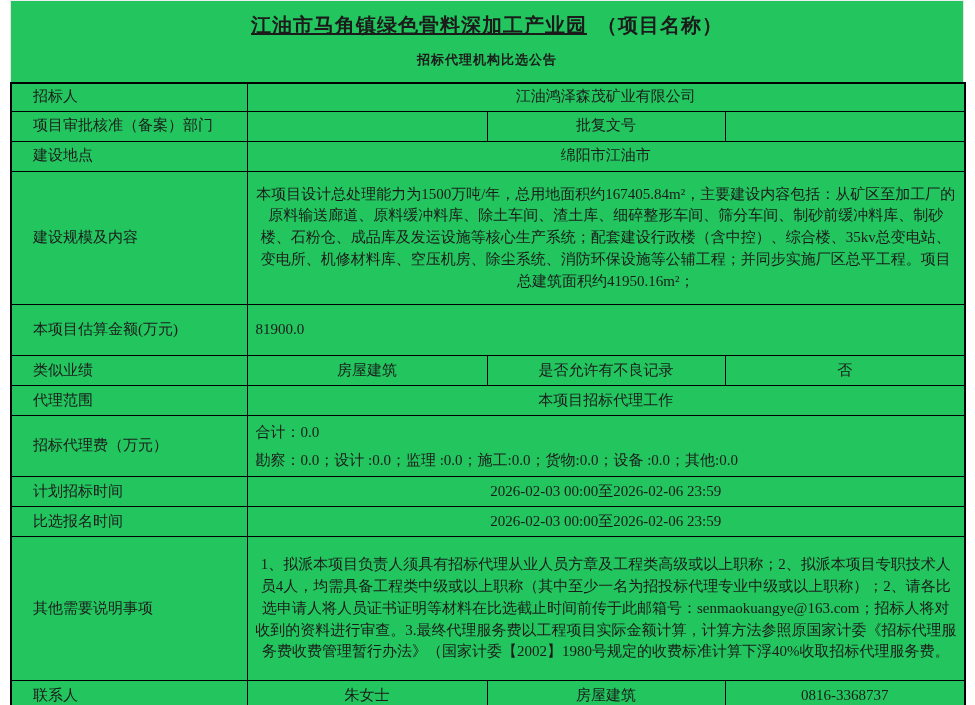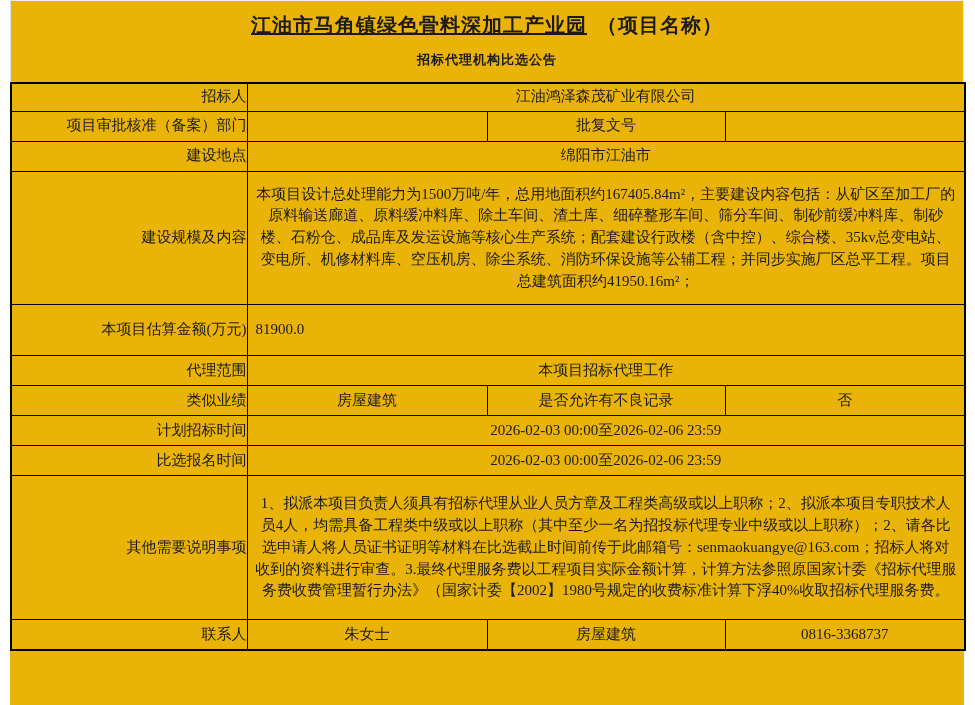--- a/index.html
+++ b/index.html
@@ -7,21 +7,21 @@
     width: 975px; height: 705px;
     background: #ffffff;
     font-family: "Liberation Serif", "DejaVu Serif", serif;
     color: #1b1b1b;
     overflow: hidden;
   }
   .sheet {
     position: absolute;
     left: 10px; top: 0;
     width: 954px; height: 705px;
-    background: #eab308;
+    background: #22c55e;
   }
   .header {
     height: 82px;
     border-left: 1px solid #e4e4e4;
     border-right: 1px solid #e4e4e4;
     border-top: 1px solid #eeeeee;
     text-align: center;
   }
   .title-line {
     padding-top: 11px;
@@ -45,21 +45,21 @@
     border-collapse: collapse;
     border: 2px solid #000;
   }
   table.doc td {
     border: 1px solid #000;
     vertical-align: middle;
     font-size: 15px;
     line-height: 1.45;
     overflow: hidden;
   }
-  td.label { text-align: right; padding: 2px 0; }
+  td.label { text-align: left; padding: 2px 21px; }
   td.center { text-align: center; padding: 2px 6px; }
   td.left { text-align: left; padding: 2px 4px 2px 8px; }
   td.longtext {
     text-align: center;
     padding: 12px 7px;
     line-height: 30px;
   }
   .h28 { height: 28px; }
   .h30 { height: 30px; }
   .h51 { height: 51px; }
@@ -110,31 +110,38 @@
       <td class="label">建设规模及内容</td>
       <td class="longtext" colspan="3">本项目设计总处理能力为1500万吨/年，总用地面积约167405.84m²，主要建设内容包括：从矿区至加工厂的原料输送廊道、原料缓冲料库、除土车间、渣土库、细碎整形车间、筛分车间、制砂前缓冲料库、制砂楼、石粉仓、成品库及发运设施等核心生产系统；配套建设行政楼（含中控）、综合楼、35kv总变电站、变电所、机修材料库、空压机房、除尘系统、消防环保设施等公辅工程；并同步实施厂区总平工程。项目总建筑面积约41950.16m²；</td>
     </tr>
 
     <tr class="h51">
       <td class="label">本项目估算金额(万元)</td>
       <td class="left" colspan="3">81900.0</td>
     </tr>
 
     <tr class="h30">
-      <td class="label">代理范围</td>
-      <td class="center" colspan="3">本项目招标代理工作</td>
-    </tr>
-
-    <tr class="h30">
       <td class="label">类似业绩</td>
       <td class="center">房屋建筑</td>
       <td class="center">是否允许有不良记录</td>
       <td class="center">否</td>
     </tr>
 
+    <tr class="h30">
+      <td class="label">代理范围</td>
+      <td class="center" colspan="3">本项目招标代理工作</td>
+    </tr>
+
+    <tr class="h60">
+      <td class="label">招标代理费（万元）</td>
+      <td class="left" colspan="3">
+        <div class="fee-line">合计：0.0</div>
+        <div class="fee-line">勘察：0.0；设计 :0.0；监理 :0.0；施工:0.0；货物:0.0；设备 :0.0；其他:0.0</div>
+      </td>
+    </tr>
 
     <tr class="h30">
       <td class="label">计划招标时间</td>
       <td class="center" colspan="3">2026-02-03 00:00至2026-02-06 23:59</td>
     </tr>
 
     <tr class="h30">
       <td class="label">比选报名时间</td>
       <td class="center" colspan="3">2026-02-03 00:00至2026-02-06 23:59</td>
     </tr>

